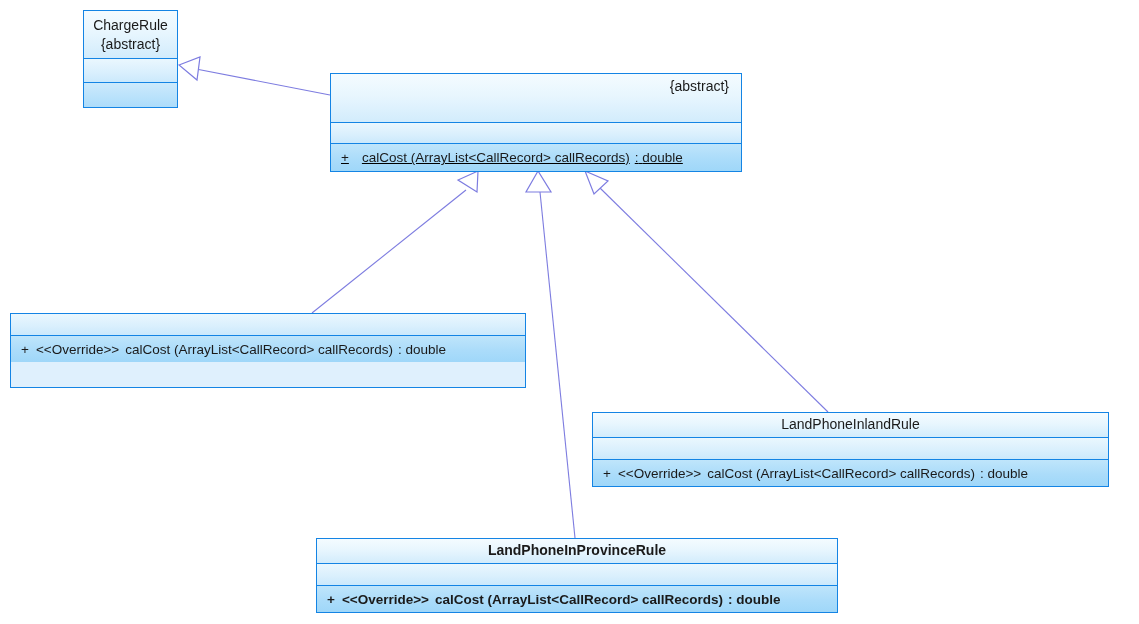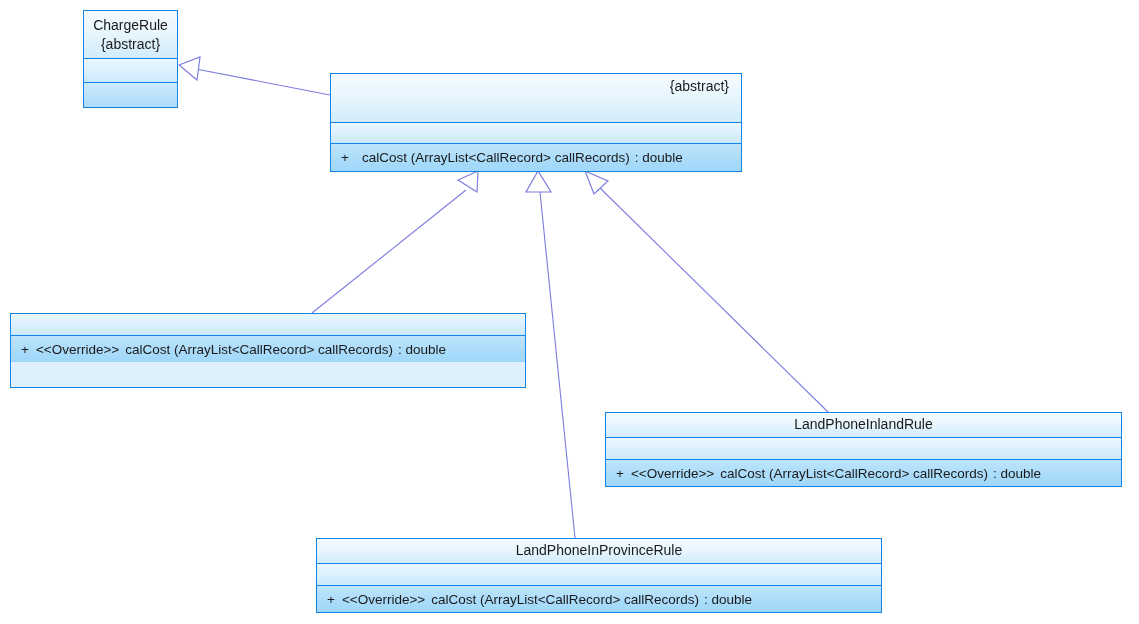--- a/index.html
+++ b/index.html
@@ -91,30 +91,30 @@
     white-space: nowrap;
   }
   .member-vis { padding-right: 7px; }
   .member-stereo { padding-right: 6px; }
   .member-ret { padding-left: 5px; }
 
   
   #cls-chargerule      { left: 83px;  top: 10px;  width: 95px;  height: 98px; }
   #cls-callchargerule  { left: 330px; top: 73px;  width: 412px; height: 99px; }
   #cls-incity          { left: 10px;  top: 313px; width: 516px; height: 75px; }
-  #cls-inland          { left: 605px; top: 412px; width: 517px; height: 75px; }
-  #cls-inprovince      { left: 316px; top: 538px; width: 566px; height: 75px; }
+  #cls-inland          { left: 592px; top: 412px; width: 517px; height: 75px; }
+  #cls-inprovince      { left: 316px; top: 538px; width: 522px; height: 75px; font-weight: bold; }
 
   #cls-chargerule .c1  { height: 48px; }
   #cls-chargerule .c2  { height: 24px; }
   #cls-chargerule .c3  { height: 24px; border-bottom: none; }
 
   #cls-callchargerule .c1 { height: 49px; }
   #cls-callchargerule .c2 { height: 21px; }
-  #cls-callchargerule .c3 { height: 27px; border-bottom: none; }
+  #cls-callchargerule .c3 { height: 27px; border-bottom: none; text-decoration: underline; }
 
   .sub-c1 { height: 25px; }
   .sub-c2 { height: 22px; }
   .sub-c3 { height: 26px; border-bottom: none; }
 
   
   #return-mark {
     position: absolute;
     right: 6px;
     bottom: 4px;

